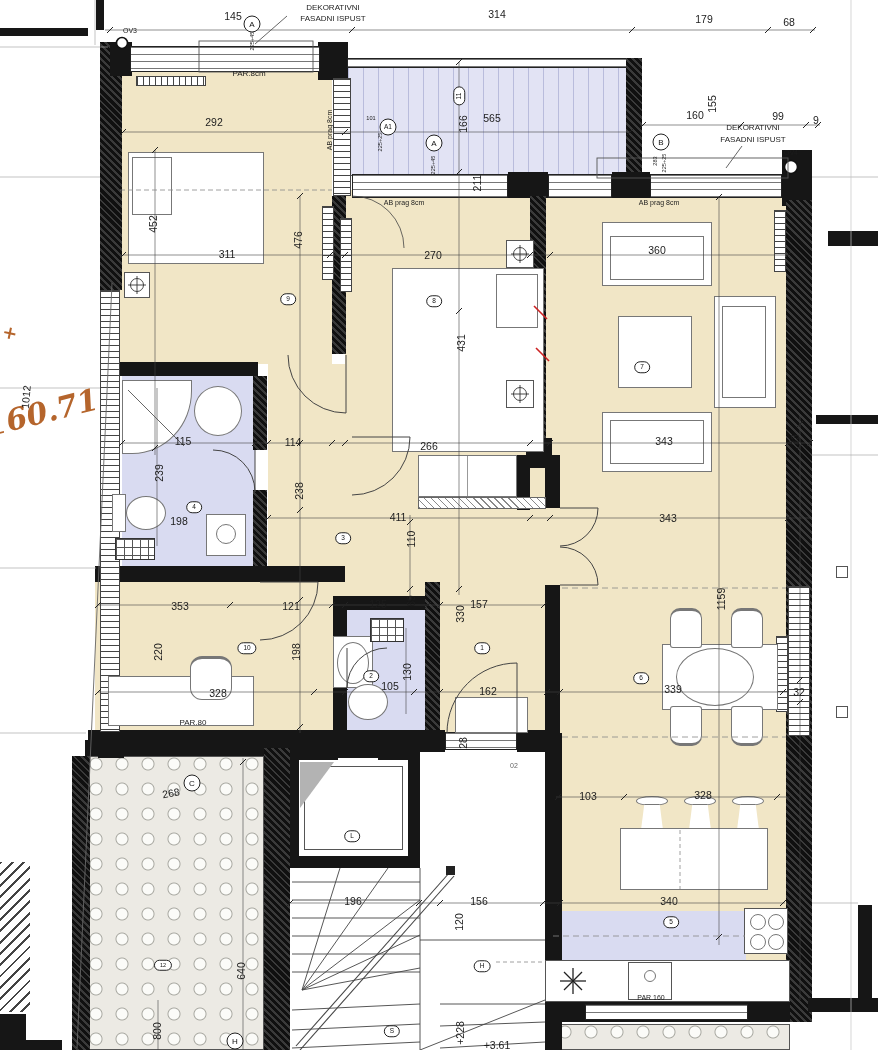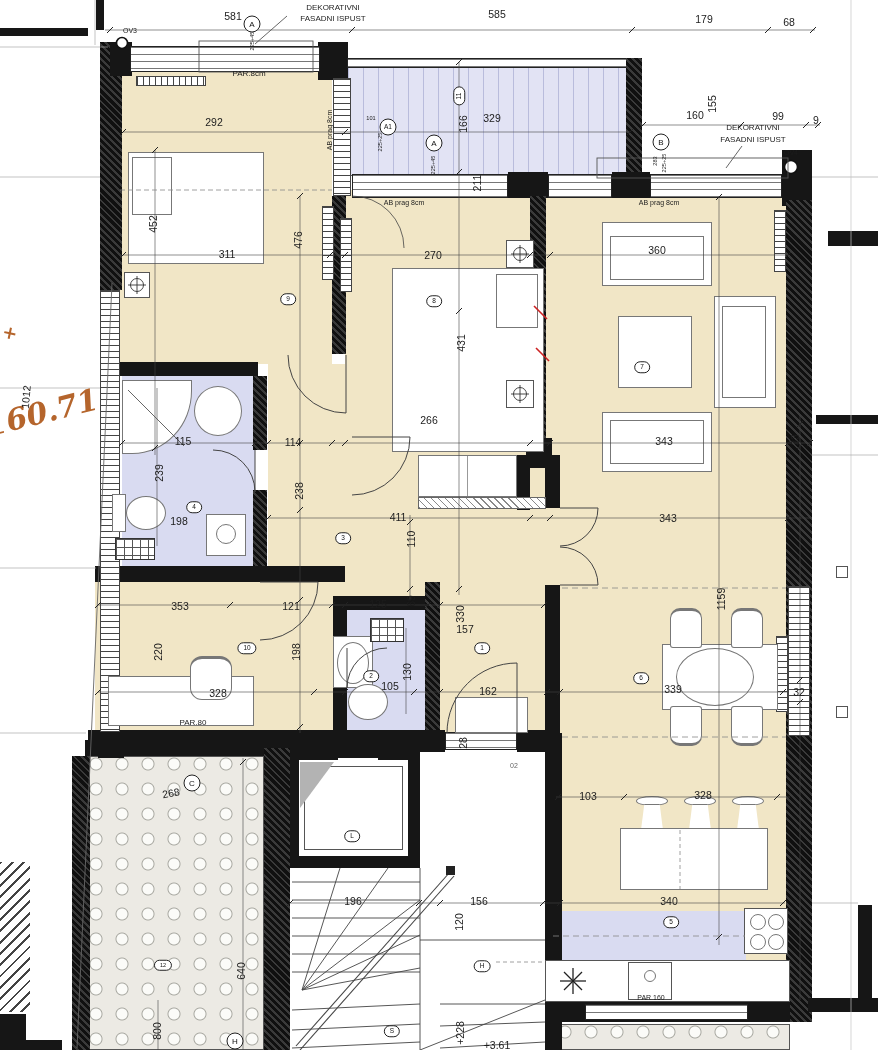--- a/index.html
+++ b/index.html
@@ -324,32 +324,32 @@
     </g>
 
     <g stroke="#cc2222" stroke-width="1.6">
       <line x1="534" y1="306" x2="547" y2="319"></line>
         <line x1="536" y1="348" x2="549" y2="361"></line>
     </g>
 
     <polygon points="300,762 334,762 300,808" fill="#b3b3b3"></polygon>
   </svg>
 
-  <span class="lbl" style="left:233px;top:16px;">581</span>
+  <span class="lbl" style="left:233px;top:16px;">145</span>
   <span class="lbl s8" style="left:333px;top:8px;">DEKORATIVNI</span>
   <span class="lbl s8" style="left:333px;top:19px;">FASADNI ISPUST</span>
-  <span class="lbl" style="left:497px;top:14px;">585</span>
+  <span class="lbl" style="left:497px;top:14px;">314</span>
   <span class="lbl" style="left:704px;top:19px;">179</span>
   <span class="lbl" style="left:789px;top:22px;">68</span>
   <span class="lbl s7" style="left:130px;top:30px;">OV3</span>
   <span class="lbl s8" style="left:249px;top:74px;">PAR.8cm</span>
   <span class="lbl" style="left:214px;top:122px;">292</span>
   <span class="lbl s7 v" style="left:329px;top:130px;">AB prag 8cm</span>
   <span class="lbl v" style="left:463px;top:124px;">166</span>
-  <span class="lbl" style="left:492px;top:118px;">329</span>
+  <span class="lbl" style="left:492px;top:118px;">565</span>
   <span class="lbl s6" style="left:371px;top:119px;">101</span>
   <span class="lbl s6 v" style="left:381px;top:142px;">225+25</span>
   <span class="lbl s6 v" style="left:434px;top:165px;">225+45</span>
   <span class="lbl s6 v" style="left:656px;top:161px;">283</span>
   <span class="lbl s6 v" style="left:665px;top:163px;">225+25</span>
   <span class="lbl s6 v" style="left:253px;top:41px;">225+45</span>
   <span class="lbl" style="left:695px;top:115px;">160</span>
   <span class="lbl v" style="left:712px;top:104px;">155</span>
   <span class="lbl s8" style="left:753px;top:128px;">DEKORATIVNI</span>
   <span class="lbl s8" style="left:753px;top:140px;">FASADNI ISPUST</span>
@@ -365,36 +365,36 @@
   <span class="lbl" style="left:433px;top:255px;">270</span>
   <span class="lbl v" style="left:461px;top:343px;">431</span>
   <span class="lbl" style="left:657px;top:250px;">360</span>
   <span class="lbl" style="left:664px;top:441px;">343</span>
   <span class="lbl v" style="left:795px;top:440px;">33</span>
   <span class="lbl" style="left:183px;top:441px;">115</span>
   <span class="lbl v" style="left:159px;top:473px;">239</span>
   <span class="lbl" style="left:293px;top:442px;">114</span>
   <span class="lbl" style="left:179px;top:521px;">198</span>
   <span class="lbl v" style="left:299px;top:491px;">238</span>
-  <span class="lbl" style="left:429px;top:420px;">266</span>
+  <span class="lbl" style="left:429px;top:446px;">266</span>
   <span class="lbl" style="left:398px;top:517px;">411</span>
   <span class="lbl v" style="left:411px;top:539px;">110</span>
   <span class="lbl" style="left:668px;top:518px;">343</span>
   <span class="lbl v" style="left:721px;top:599px;">1159</span>
   <span class="lbl" style="left:180px;top:606px;">353</span>
   <span class="lbl v" style="left:158px;top:652px;">220</span>
   <span class="lbl" style="left:291px;top:606px;">121</span>
   <span class="lbl v" style="left:296px;top:652px;">198</span>
   <span class="lbl" style="left:218px;top:693px;">328</span>
   <span class="lbl s8" style="left:193px;top:723px;">PAR.80</span>
   <span class="lbl" style="left:378px;top:604px;">125</span>
   <span class="lbl v" style="left:411px;top:601px;">69</span>
   <span class="lbl" style="left:390px;top:686px;">105</span>
   <span class="lbl v" style="left:407px;top:672px;">130</span>
-  <span class="lbl" style="left:465px;top:604px;margin-top:25px;">157</span>
+  <span class="lbl" style="left:479px;top:604px;">157</span>
   <span class="lbl v" style="left:460px;top:614px;">330</span>
   <span class="lbl" style="left:488px;top:691px;">162</span>
   <span class="lbl v" style="left:463px;top:743px;">28</span>
   <span class="lbl" style="left:673px;top:689px;">339</span>
   <span class="lbl" style="left:799px;top:692px;">32</span>
   <span class="lbl" style="left:588px;top:796px;">103</span>
   <span class="lbl" style="left:703px;top:795px;">328</span>
   <span class="lbl" style="left:669px;top:901px;">340</span>
   <span class="lbl s7" style="left:651px;top:997px;">PAR.160</span>
   <span class="lbl" style="left:171px;top:793px;transform:translate(-50%,-50%) rotate(-10deg);">268</span>

